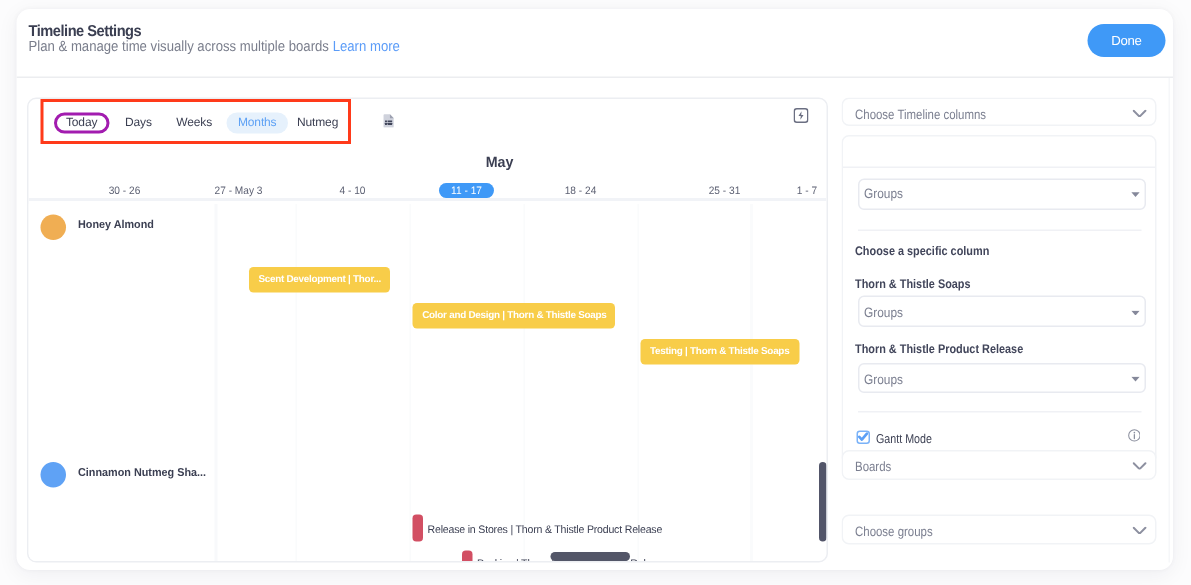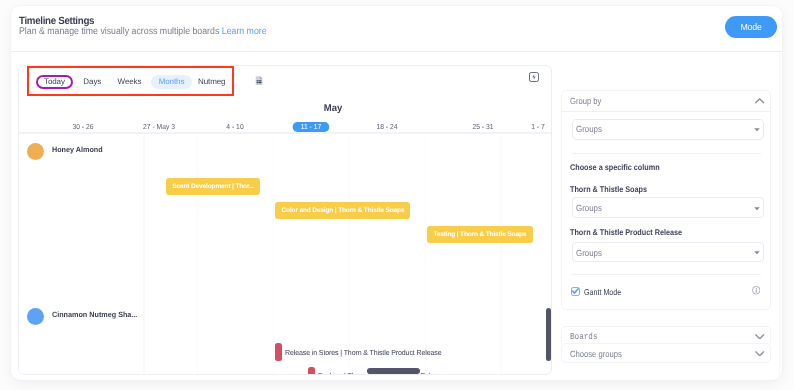--- a/index.html
+++ b/index.html
@@ -143,21 +143,21 @@
 </head>
 <body>
 
 <div class="stage">
 
  <div class="card">
 
    <div class="card-header">
      <div class="title">Timeline Settings</div>
      <div class="subtitle"><span>Plan &amp; manage time visually across multiple boards</span> <span class="lnk">Learn more</span></div>
-     <button class="done-btn">Mode</button>
+     <button class="done-btn">Done</button>
    </div>
 
    <div class="body">
 
      <div class="tl-panel">
        <div class="tl-toolbar">
          <div class="seg" id="segwrap">
               <div class="seg-item today" style="left: 16.5px; width: 37.1px; top: 9.2px;">Today</div>
               <div class="seg-item" style="left: 60.9px; width: 24px; top: 9.2px;">Days</div>
               <div class="seg-item" style="left: 95.1px; width: 30px; top: 9.2px;">Weeks</div>
@@ -224,27 +224,29 @@
             <div class="milestone" style="left: 255.9px; top: 277.6px; background: rgb(210, 79, 99);"></div>
             <div class="ms-lbl" style="left: 265.7px; top: 283.4px;">Release in Stores | Thorn &amp; Thistle Product Release</div>
             <div class="milestone" style="left: 288.9px; top: 301.1px; background: rgb(210, 79, 99);"></div>
             <div class="ms-lbl" style="left: 298.5px; top: 306.3px;">Packing | Thorn &amp; Thistle Product Release</div>
             <div class="tooltip" style="left: 347.4px; top: 302.8px; width: 53.5px; height: 6.2px;"></div>
             <div class="vscroll" style="left: 526.3px; top: 242.6px; height: 53.4px;"></div>
           </div>
      </div>
 
      <div class="set-panel" id="setpanel">
+          <div class="acc" style="top: 0px; height: 18.9px;">
+            <div class="acc-head">
+              <div class="lbl">Choose Timeline columns</div>
+              <span class="chev"><svg width="9.4" height="5.6" viewBox="0 0 12 7" fill="none">
+                  <path d="M1 1L6 6L11 1" stroke="#8d90a0" stroke-width="1.7" stroke-linecap="round" stroke-linejoin="round"></path>
+                </svg></span>
+            </div>
+          </div>
           <div class="acc" style="top: 25.6px; height: 220px;">
-            <div class="acc-head">
-              <div class="lbl">Group by</div>
-              <span class="chev"><svg width="9.4" height="5.6" viewBox="0 0 12 7" fill="none">
-                  <path d="M1 6L6 1L11 6" stroke="#8d90a0" stroke-width="1.7" stroke-linecap="round" stroke-linejoin="round"></path>
-                </svg></span>
-            </div>
             <div class="hr" style="left: 0px; top: 19.3px; width: 208.2px;"></div>
             <div class="sel" style="left: 9.7px; top: 27.7px; width: 192.6px; height: 20.7px;">
               <div class="v">Groups</div>
               <span class="caret"><svg width="6" height="3.6" viewBox="0 0 10 6">
                   <path d="M0.4 0.4h9.2L5 5.6z" fill="#85889a"></path>
                 </svg></span>
             </div>
             <div class="hr" style="left: 9.7px; top: 62px; width: 189px;"></div>
             <div class="sec-lbl" style="left: 8.4px; top: 71.6px;">Choose a specific column</div>
             <div class="sec-lbl" style="left: 8.4px; top: 93.4px;">Thorn &amp; Thistle Soaps</div>
@@ -267,21 +269,21 @@
                 <path d="M1.2 4.4L3.5 6.9L8.1 1.4" stroke="#5ba0f7" stroke-width="2.4" stroke-linecap="round" stroke-linejoin="round"></path>
               </svg>
             </div>
             <div class="cbx-lbl" style="left: 22.1px; top: 196.7px;">Gantt Mode</div>
             <div class="info-i" style="left: 189.6px; top: 194.9px;"><svg width="8.5" height="8.5" viewBox="0 0 13 13" fill="none">
                 <circle cx="6.5" cy="6.5" r="5.8" stroke="#8b8f9e" stroke-width="1.05"></circle>
                 <circle cx="6.5" cy="3.7" r="0.82" fill="#8b8f9e"></circle>
                 <path d="M6.5 5.8v3.9" stroke="#8b8f9e" stroke-width="1.3" stroke-linecap="round"></path>
               </svg></div>
           </div>
-          <div class="acc" style="top: 261px; height: 20px; font-family: Liberation Mono, monospace;">
+          <div class="acc" style="top: 235px; height: 20px;">
             <div class="acc-head">
               <div class="lbl">Boards</div>
               <span class="chev"><svg width="9.4" height="5.6" viewBox="0 0 12 7" fill="none">
                   <path d="M1 1L6 6L11 1" stroke="#8d90a0" stroke-width="1.7" stroke-linecap="round" stroke-linejoin="round"></path>
                 </svg></span>
             </div>
           </div>
           <div class="acc" style="top: 278px; height: 20.7px;">
             <div class="acc-head">
               <div class="lbl">Choose groups</div>

